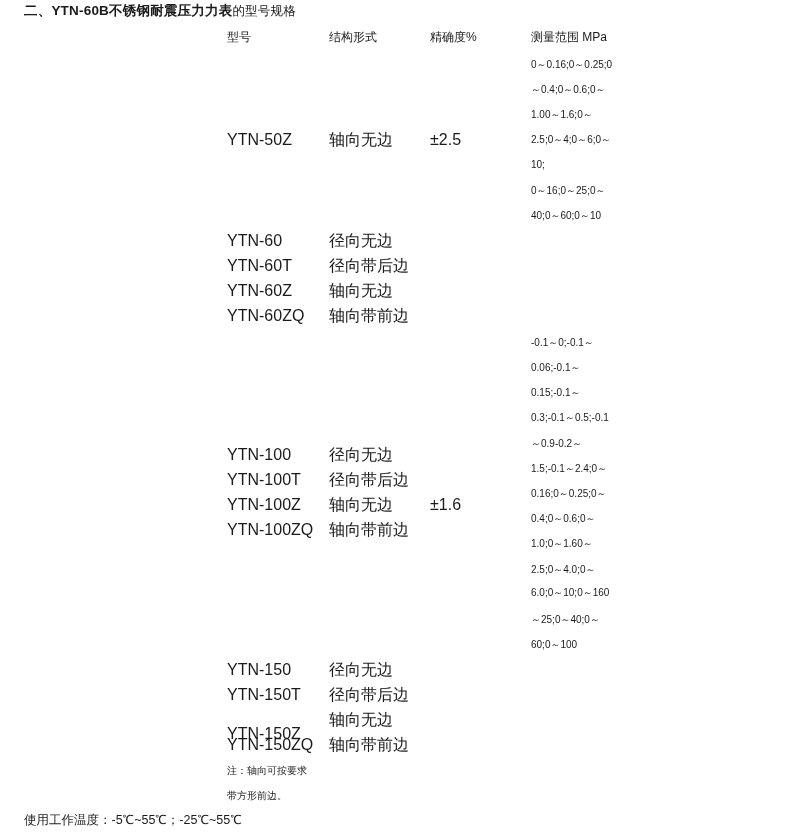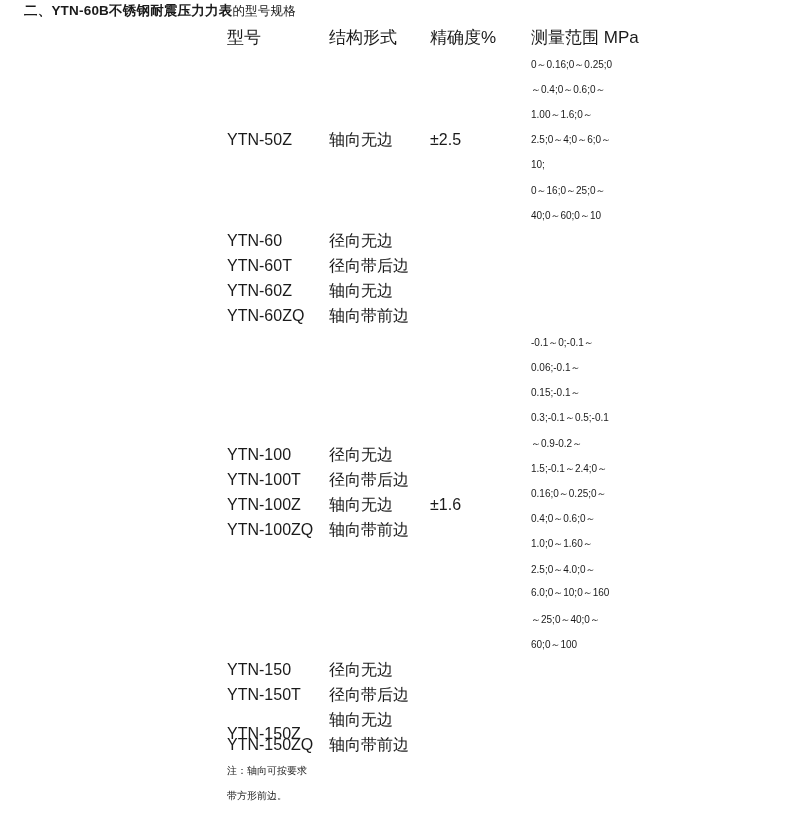--- a/index.html
+++ b/index.html
@@ -45,21 +45,21 @@
   .col-acc     { left: 414px; }
   .col-range   { left: 515px; }
 
   .cell {
     position: absolute;
     font-size: 16px;
     line-height: 25px;
     white-space: nowrap;
   }
   .header-row .cell {
-    font-size: 17px;
+    font-size: 12px;
   }
   .range-line {
     position: absolute;
     left: 515px;
     font-size: 10px;
     line-height: 25px;
     white-space: nowrap;
   }
   .note {
     position: absolute;
@@ -159,14 +159,15 @@
     <div class="range-line" style="top:580px;">6.0;0～10;0～160</div>
     <div class="range-line" style="top:607px;">～25;0～40;0～</div>
     <div class="range-line" style="top:632px;">60;0～100</div>
   </div>
 
   <div>
     <div class="note" style="top:758px;">注：轴向可按要求</div>
     <div class="note" style="top:783px;">带方形前边。</div>
   </div>
 
+  <div class="footer">使用工作温度：-5℃~55℃；-25℃~55℃</div>
 
 </div>
 
 </body></html>

